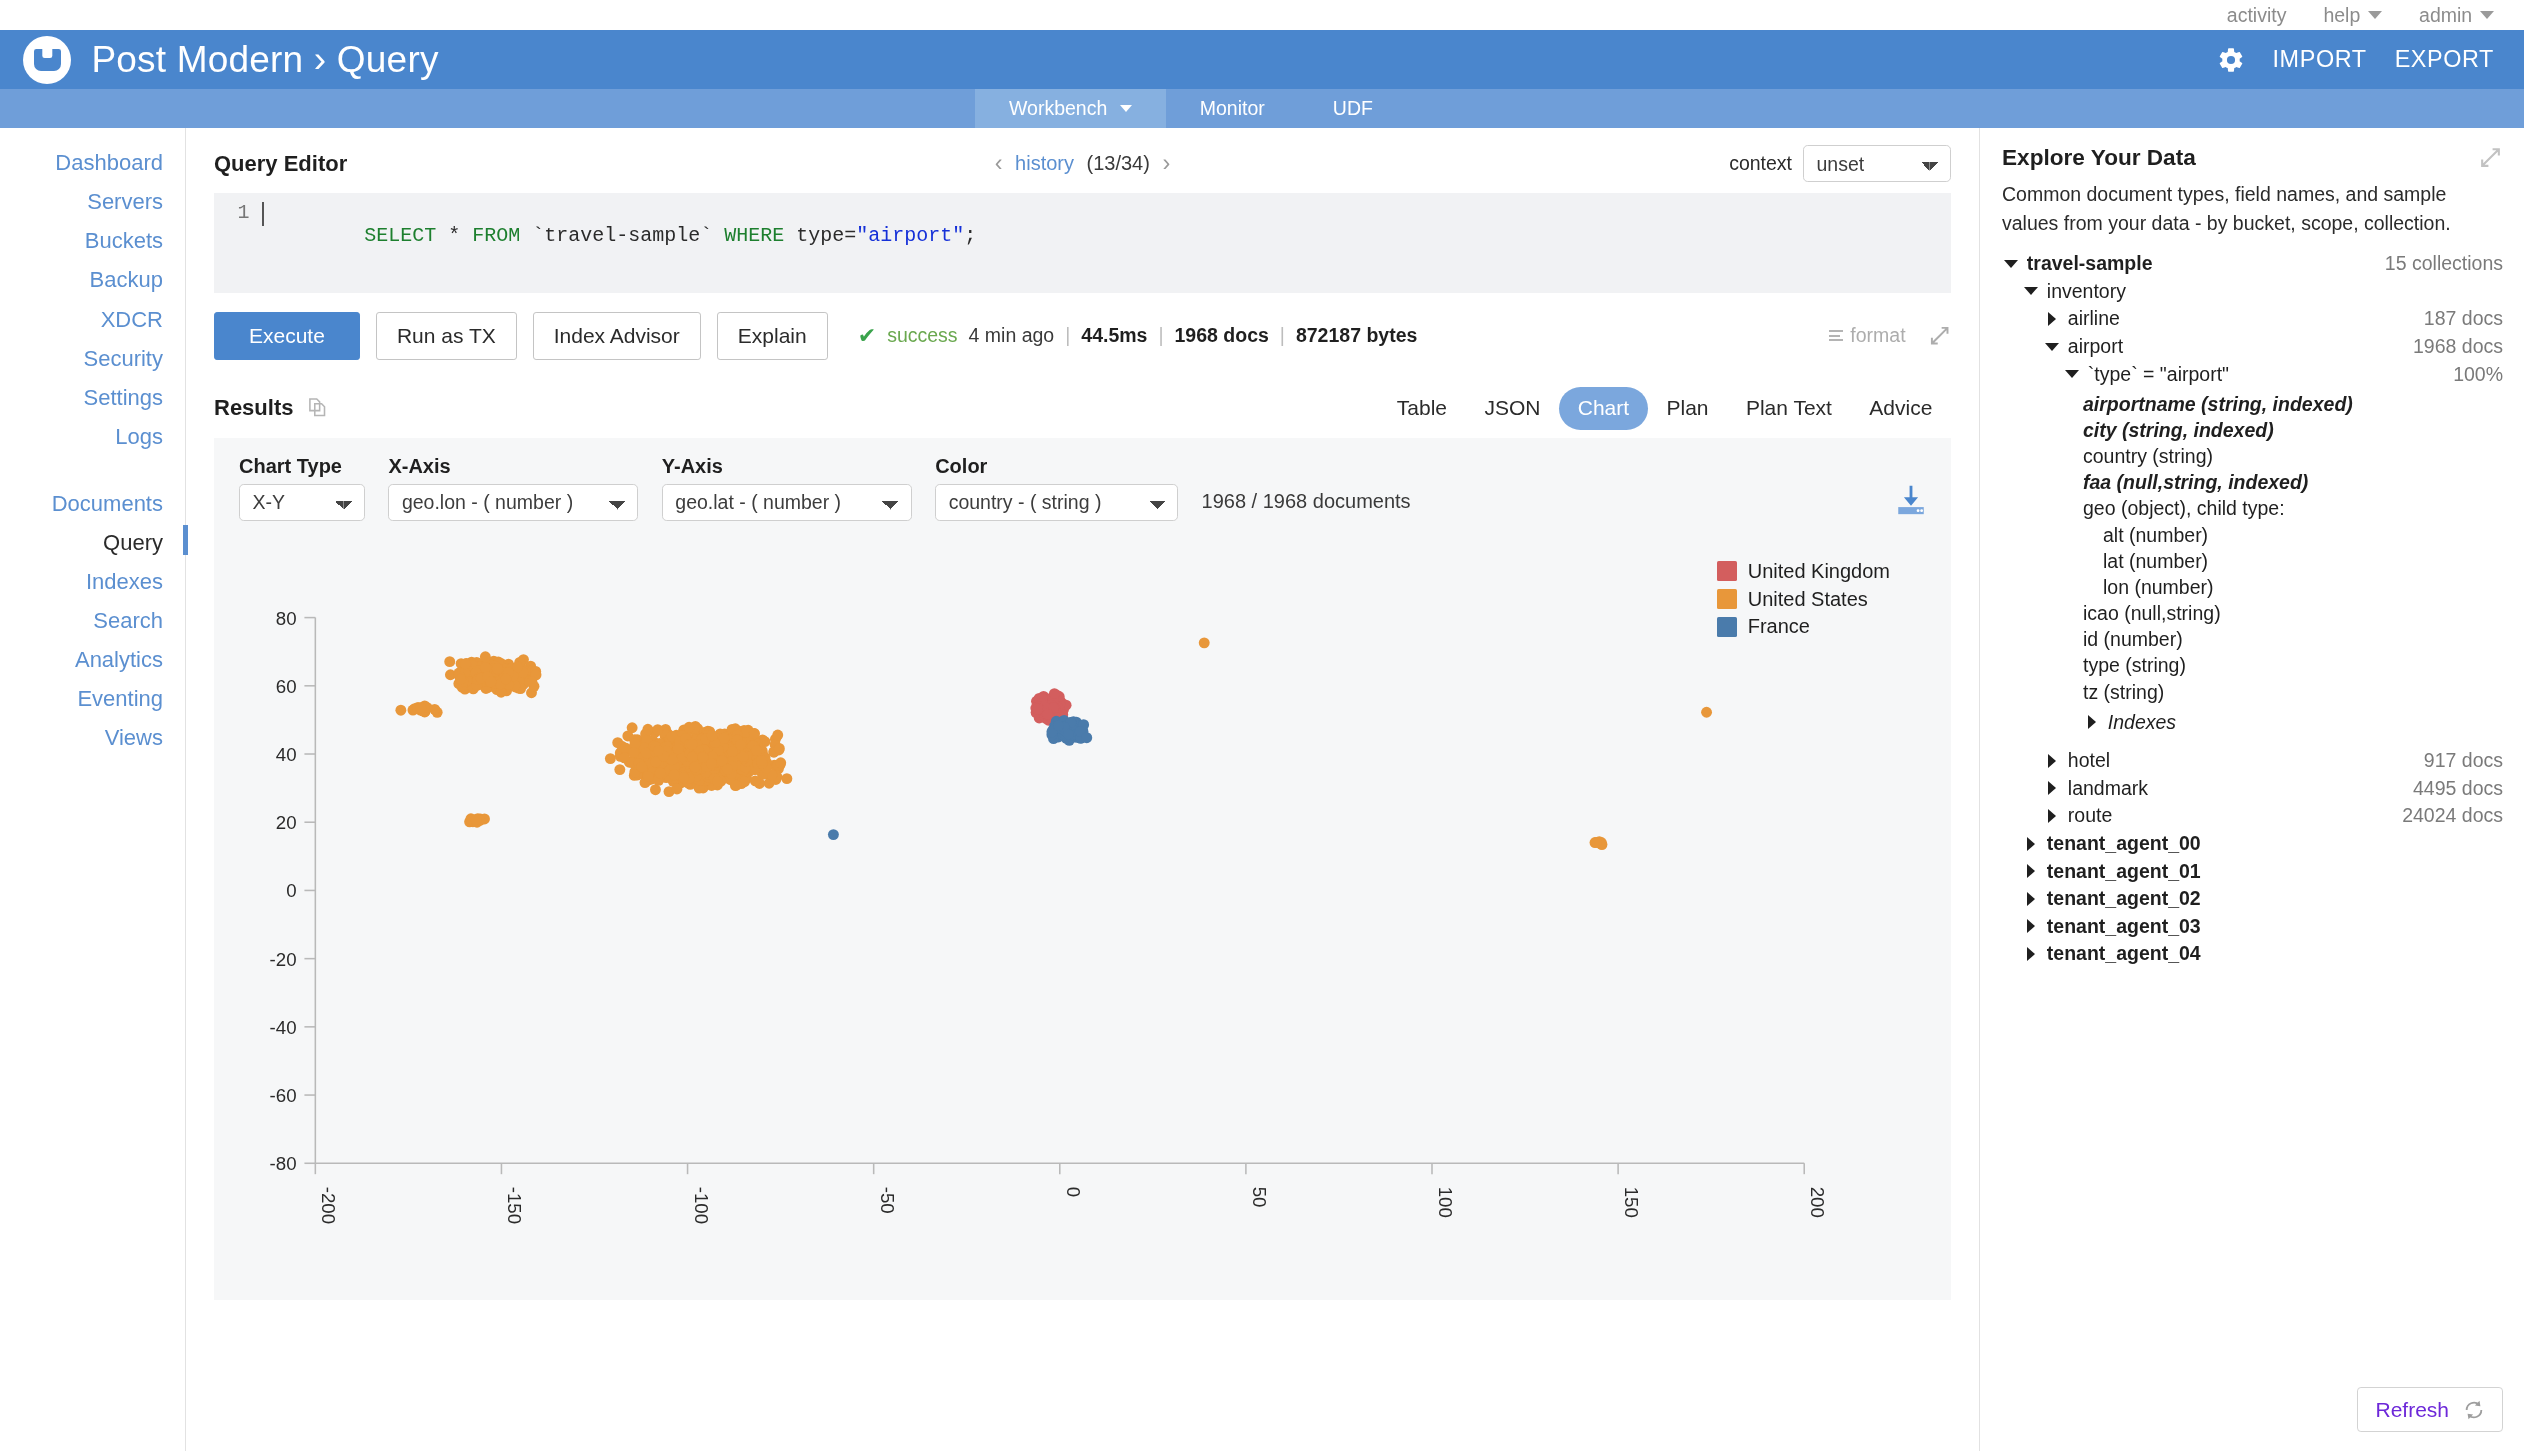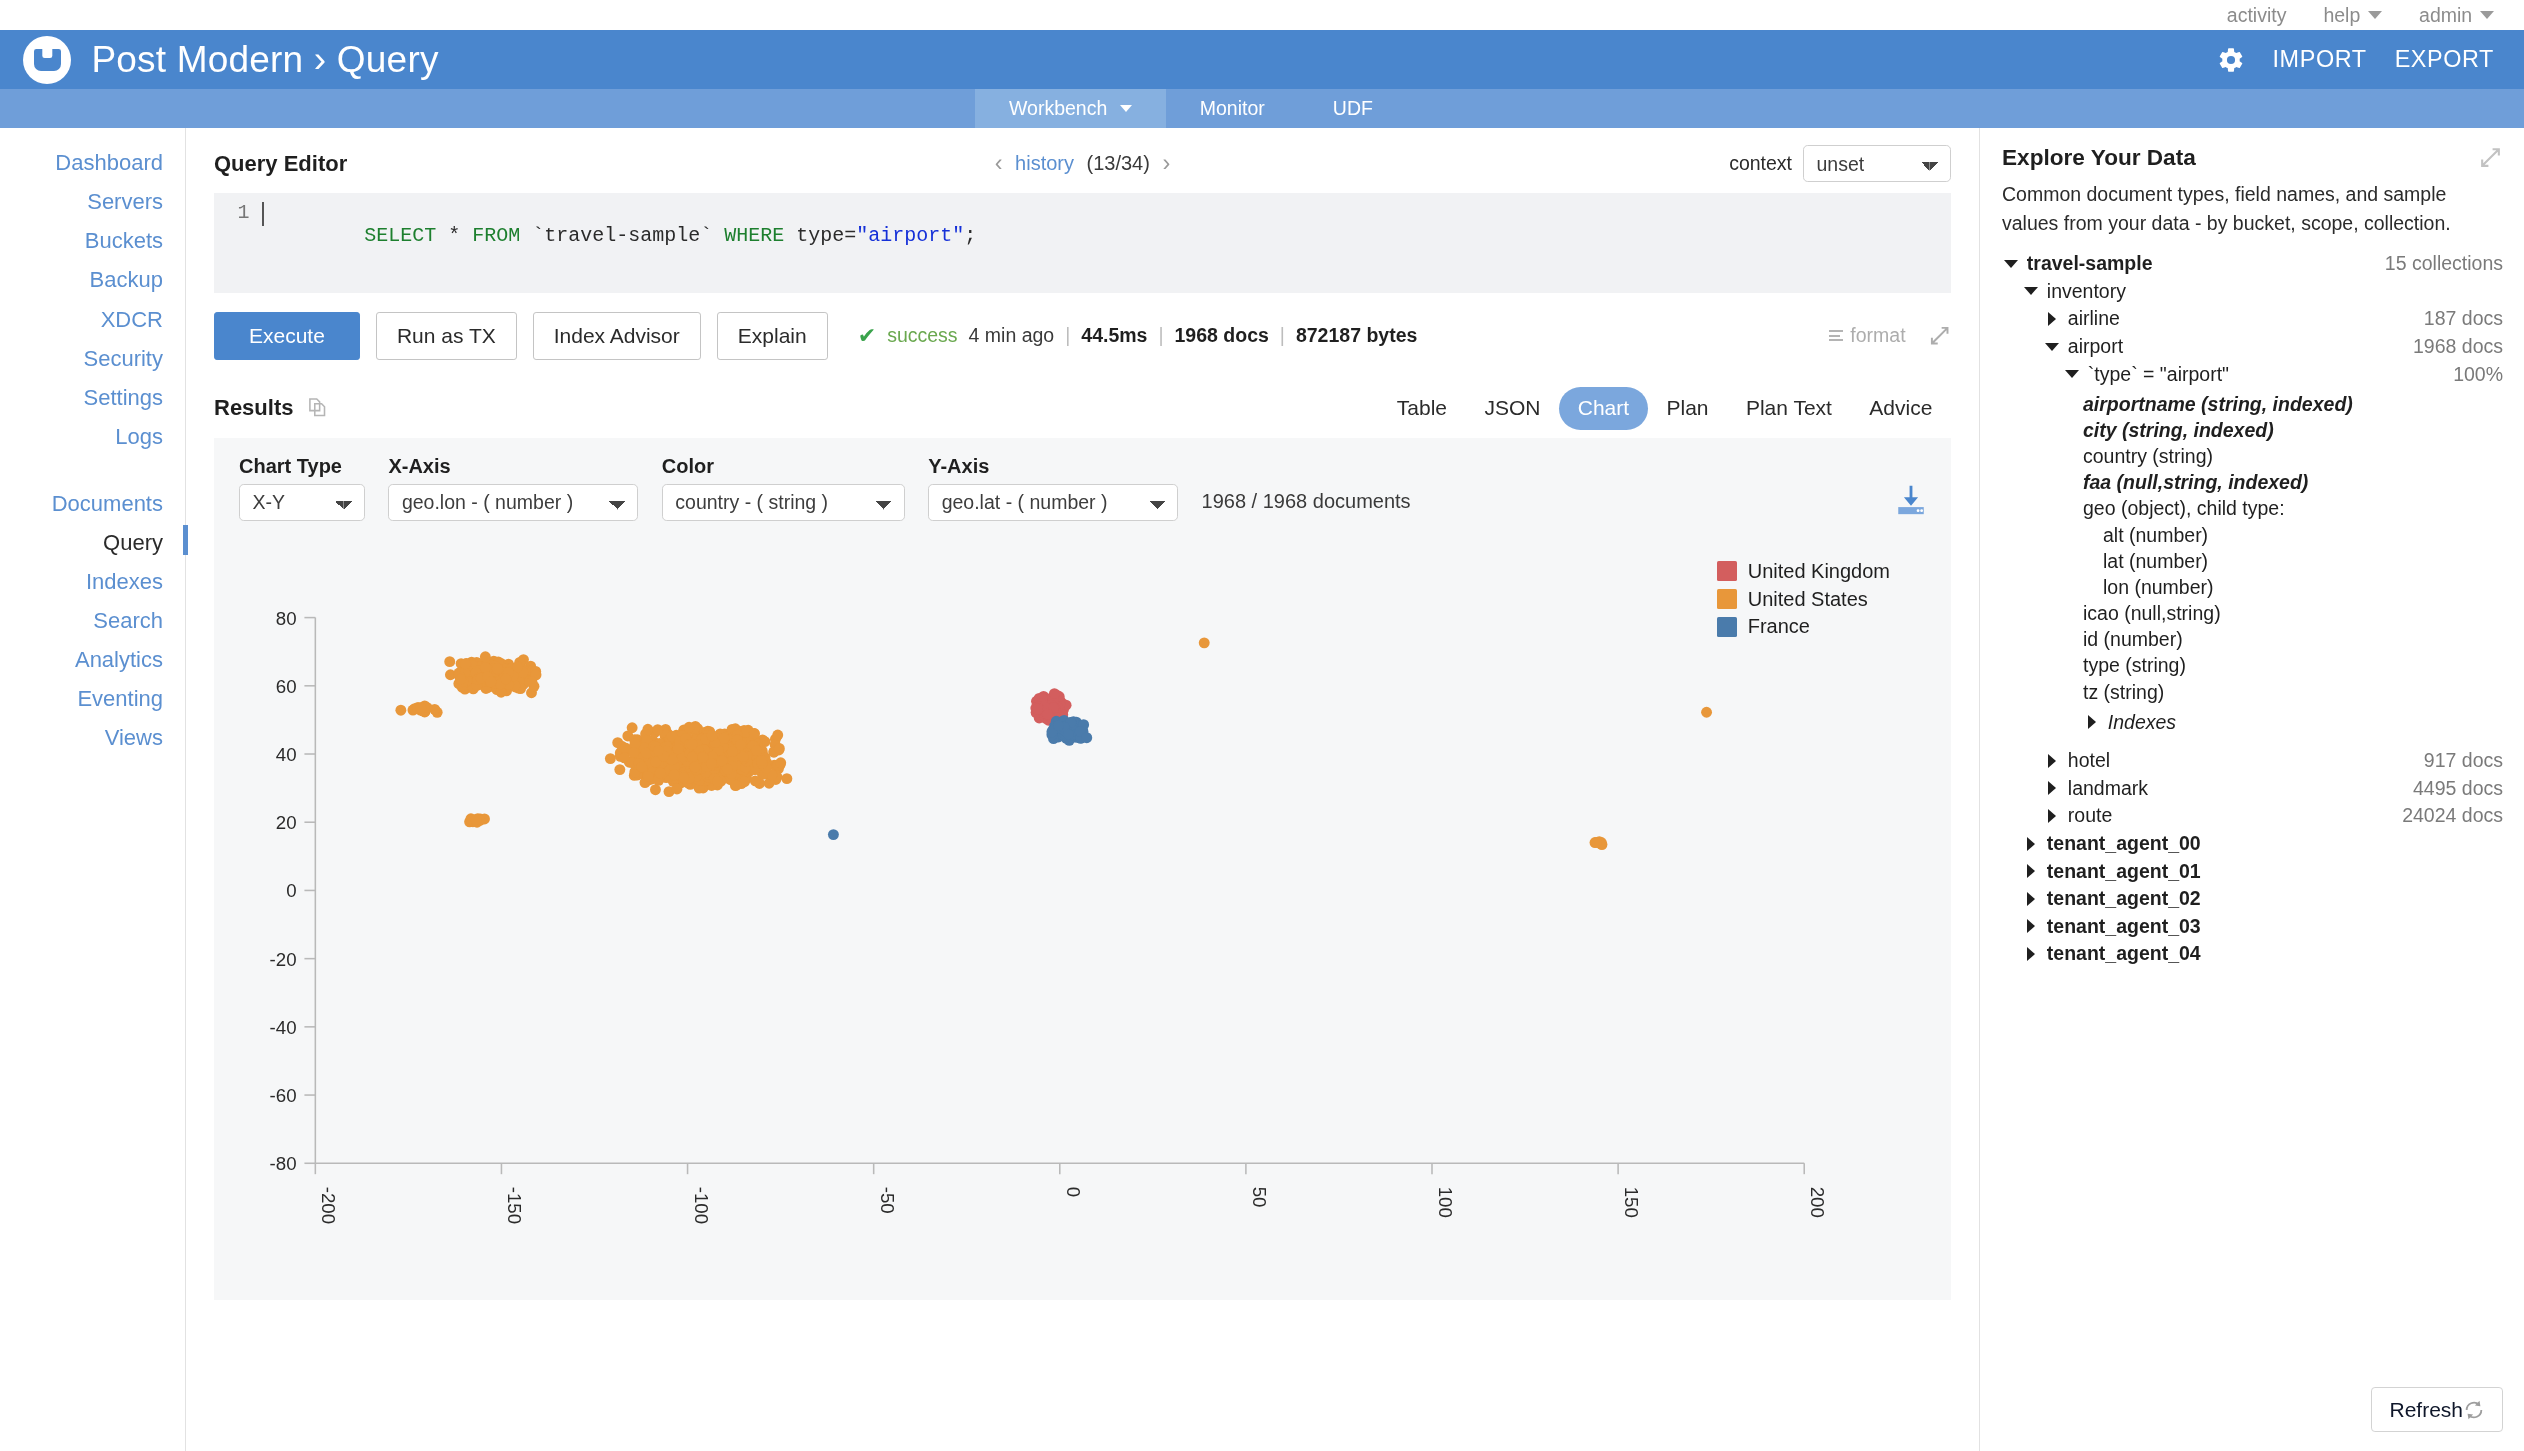--- a/index.html
+++ b/index.html
@@ -267,23 +267,23 @@
   }
   .tw { width: 17px; flex: 0 0 17px; margin-right: 7.8px; display: flex; justify-content: center; }
   .tri-down { width: 0; height: 0; border-left: 7px solid transparent; border-right: 7px solid transparent; border-top: 8.6px solid #1f1f1f; }
   .tri-right { width: 0; height: 0; border-top: 7px solid transparent; border-bottom: 7px solid transparent; border-left: 8.6px solid #1f1f1f; }
   .tree-label-bold { font-weight: bold; }
   .tree-meta { margin-left: auto; color: #7a7a7a; font-size: 19.5px; }
   .field-row { padding: 1.6px 0; font-size: 19.5px; color: #1f1f1f; cursor: default; }
   .field-idx { font-weight: bold; font-style: italic; }
   .refresh-btn {
     position: absolute; right: 22px; bottom: 20px;
-    display: flex; align-items: center; 
+    display: flex; align-items: center; gap: 14px;
     border: 0.8px solid #d3d3d3; background: #fff; border-radius: 3.9px;
-    font-size: 21px; color: #0f172a; padding: 9.4px 17px; cursor: pointer;
+    font-size: 21px; color: #6d28d9; padding: 9.4px 17px; cursor: pointer;
     font-family: "Liberation Sans", sans-serif;
   }
   .refresh-icon { width: 22px; height: 22px; }
 </style>
 </head>
 <body>
 
 <div class="util-bar">
   <div class="util-item">
     <span>activity</span>
@@ -427,29 +427,29 @@
             <option>X-Y</option>
           </select>
         </div>
         <div class="ctrl-group">
           <span class="ctrl-label">X-Axis</span>
           <select class="select-ui ctrl-select-xy">
             <option>geo.lon - ( number )</option>
           </select>
         </div>
         <div class="ctrl-group">
+          <span class="ctrl-label">Y-Axis</span>
+          <select class="select-ui ctrl-select-xy">
+            <option>geo.lat - ( number )</option>
+          </select>
+        </div>
+        <div class="ctrl-group">
           <span class="ctrl-label">Color</span>
           <select class="select-ui ctrl-select-col">
             <option>country - ( string )</option>
-          </select>
-        </div>
-        <div class="ctrl-group">
-          <span class="ctrl-label">Y-Axis</span>
-          <select class="select-ui ctrl-select-xy">
-            <option>geo.lat - ( number )</option>
           </select>
         </div>
         <div class="doc-count">1968 / 1968 documents</div>
         <svg class="download-icon" viewBox="0 0 24 24">
           <path fill="#4a86cd" d="M11 2h2v8h4l-5 6-5-6h4z"></path>
           <path fill="#7ba7dd" d="M3 17h18v5H3z"></path>
           <circle cx="17" cy="19.5" r="1" fill="#fff"></circle>
           <circle cx="19.5" cy="19.5" r="1" fill="#fff"></circle>
         </svg>
       </div>

